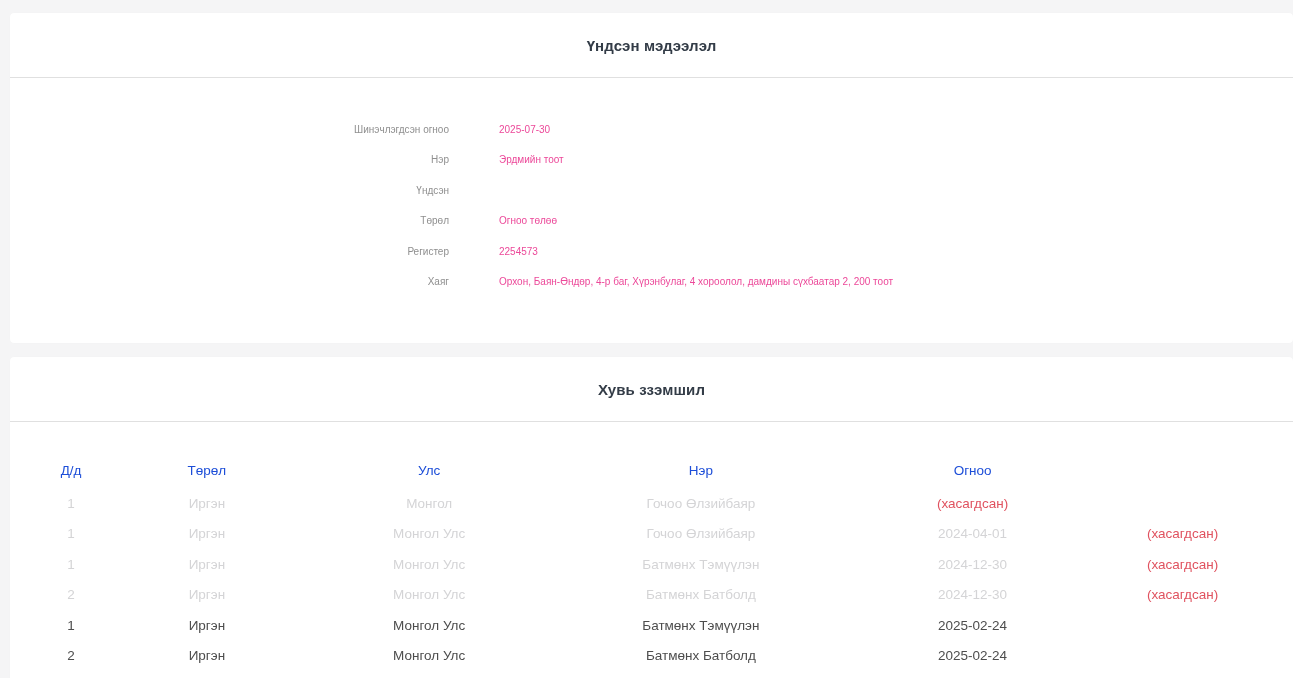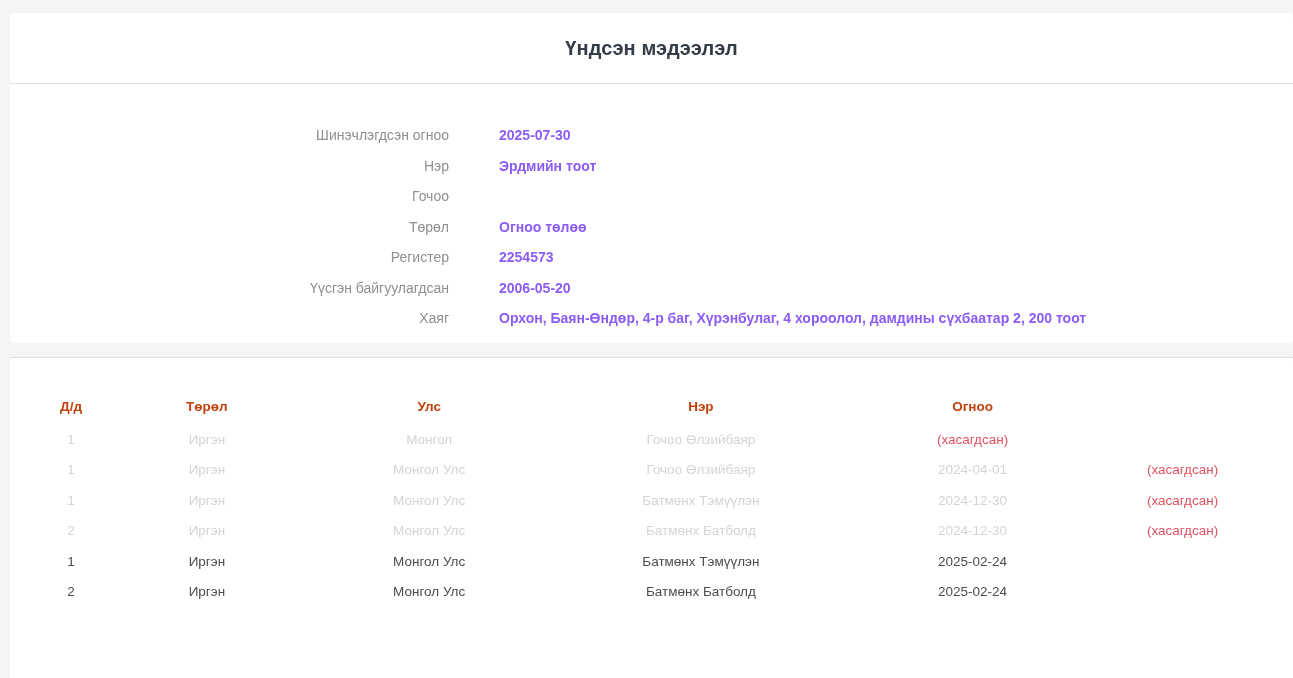--- a/index.html
+++ b/index.html
@@ -15,58 +15,58 @@
     background: #ffffff;
     margin-left: 10px;
     border-radius: 4px;
     box-shadow: 0 0 1px rgba(0,0,0,0.04);
   }
   .card-basic { margin-top: 13px; height: 330px; }
   .card-share { margin-top: 14px; height: 400px; }
 
   .card-title {
     text-align: center;
-    font-size: 20px;
+    font-size: 15px;
     font-weight: 600;
     color: #333c47;
     padding: 24px 0 23px 0;
     letter-spacing: .1px;
   }
   .divider { border-bottom: 1px solid #e0e0e0; }
 
   
   .info-rows { padding: 36px 24px 0 24px; }
   .info-row {
     display: flex;
     align-items: center;
     height: 30.5px;
-    font-size: 14px;
+    font-size: 10px;
   }
   .info-label {
     width: 415px;
     text-align: right;
     color: #8f8f8f;
     flex: 0 0 auto;
   }
   .info-value {
     margin-left: 50px;
-    color: #8b5cf6;
-    font-weight: 700;
+    color: #ec4899;
+    font-weight: 400;
   }
 
   
   .share-table { padding: 30px 24px 0 24px; font-size: 13.5px; }
   .t-row {
     display: grid;
     grid-template-columns: 6% 16% 20% 24% 20% 14%;
     align-items: center;
     height: 30.5px;
   }
   .t-row > div { text-align: center; white-space: nowrap; overflow: hidden; }
-  .t-head { height: 36px; font-weight: 700; color: #c2410c; }
+  .t-head { height: 36px; font-weight: 400; color: #1d4ed8; }
   .t-body .t-row { color: #4d4d4d; }
   .t-row .cell-note { color: #e0525f; }
   .t-row.removed { color: #d4d4d6; }
   .t-row.removed .cell-note { color: #e0525f; }
 </style>
 </head>
 <body>
 
 <div class="page">
 
@@ -78,46 +78,43 @@
     <div class="info-label">Шинэчлэгдсэн огноо</div>
     <div class="info-value">2025-07-30</div>
   </div>
 
   <div class="info-row">
     <div class="info-label">Нэр</div>
     <div class="info-value">Эрдмийн тоот</div>
   </div>
 
   <div class="info-row">
-    <div class="info-label">Гочоо</div>
+    <div class="info-label">Үндсэн</div>
   </div>
 
   <div class="info-row">
     <div class="info-label">Төрөл</div>
     <div class="info-value">Огноо төлөө</div>
   </div>
 
   <div class="info-row">
     <div class="info-label">Регистер</div>
     <div class="info-value">2254573</div>
   </div>
 
-  <div class="info-row">
-    <div class="info-label">Үүсгэн байгуулагдсан</div>
-    <div class="info-value">2006-05-20</div>
-  </div>
 
   <div class="info-row">
     <div class="info-label">Хаяг</div>
     <div class="info-value">Орхон, Баян-Өндөр, 4-р баг, Хүрэнбулаг, 4 хороолол, дамдины сүхбаатар 2, 200 тоот</div>
   </div>
 </div>
   </section>
 
   <section class="card card-share">
+    <h2 class="card-title">Хувь ззэмшил</h2>
     <div class="divider"></div>
     <div class="share-table">
       <div class="t-row t-head" id="share-head">
           <div>Д/д</div>
           <div>Төрөл</div>
           <div>Улс</div>
           <div>Нэр</div>
           <div>Огноо</div>
           <div></div>
         </div>

